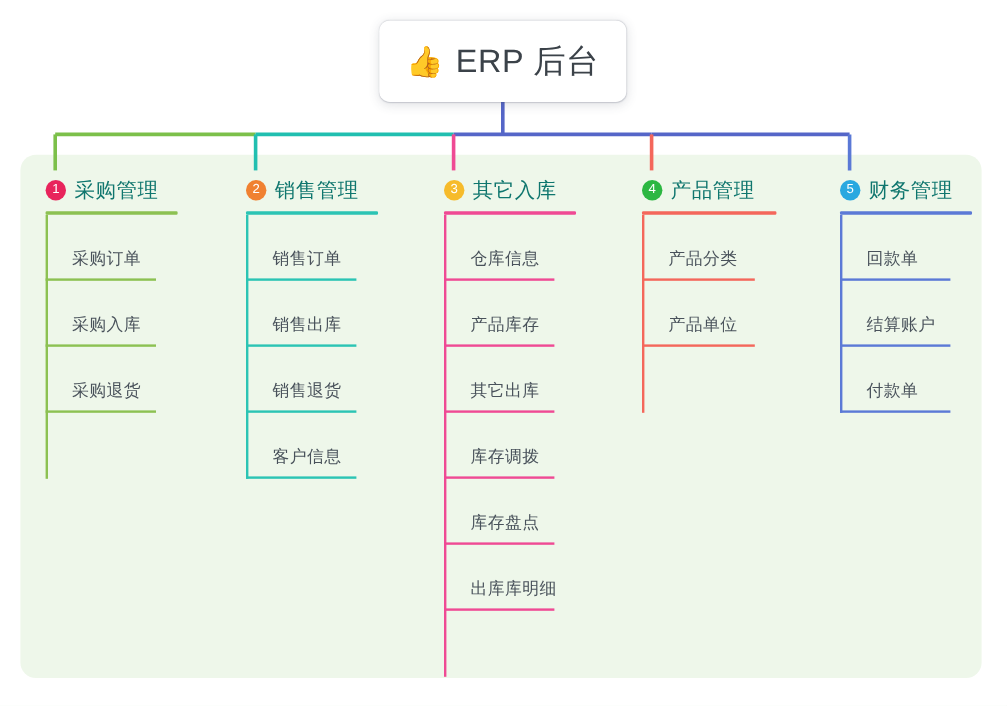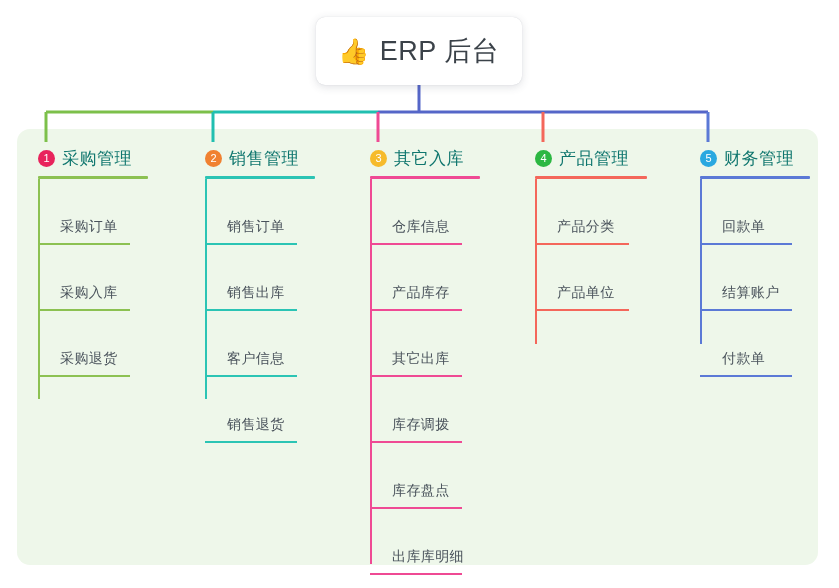--- a/index.html
+++ b/index.html
@@ -115,21 +115,21 @@
     margin-top: 0px;
   }
   .spine {
     position: absolute;
     left: 0px;
     top: 0;
     width: 2px;
   }
   .leaf {
     position: relative;
-    height: 66px;
+    height: 55px;
     box-sizing: border-box;
   }
   .leaf-label {
     position: absolute;
     left: 22px;
     bottom: 9px;
     font-size: 14px;
     color: #49525b;
     white-space: nowrap;
     letter-spacing: 0.4px;
@@ -201,25 +201,25 @@
           <div class="spine" style="background: rgb(43, 196, 180); height: 220px;"></div>
           <div class="leaf">
             <span class="leaf-label">销售订单</span>
             <div class="leaf-rule" style="background: rgb(43, 196, 180); width: 92px;"></div>
           </div>
           <div class="leaf">
             <span class="leaf-label">销售出库</span>
             <div class="leaf-rule" style="background: rgb(43, 196, 180); width: 92px;"></div>
           </div>
           <div class="leaf">
+            <span class="leaf-label">销售退货</span>
+            <div class="leaf-rule" style="background: rgb(43, 196, 180); width: 92px;"></div>
+          </div>
+          <div class="leaf">
             <span class="leaf-label">客户信息</span>
-            <div class="leaf-rule" style="background: rgb(43, 196, 180); width: 92px;"></div>
-          </div>
-          <div class="leaf">
-            <span class="leaf-label">销售退货</span>
             <div class="leaf-rule" style="background: rgb(43, 196, 180); width: 92px;"></div>
           </div>
         </div>
       </div>
       <div class="column" style="left: 370px; width: 110px;">
         <div class="col-head">
           <span class="badge" style="background: rgb(246, 187, 43);">3</span>
           <span class="col-title">其它入库</span>
         </div>
         <div class="head-rule" style="background: rgb(239, 74, 148); width: 110px;"></div>

